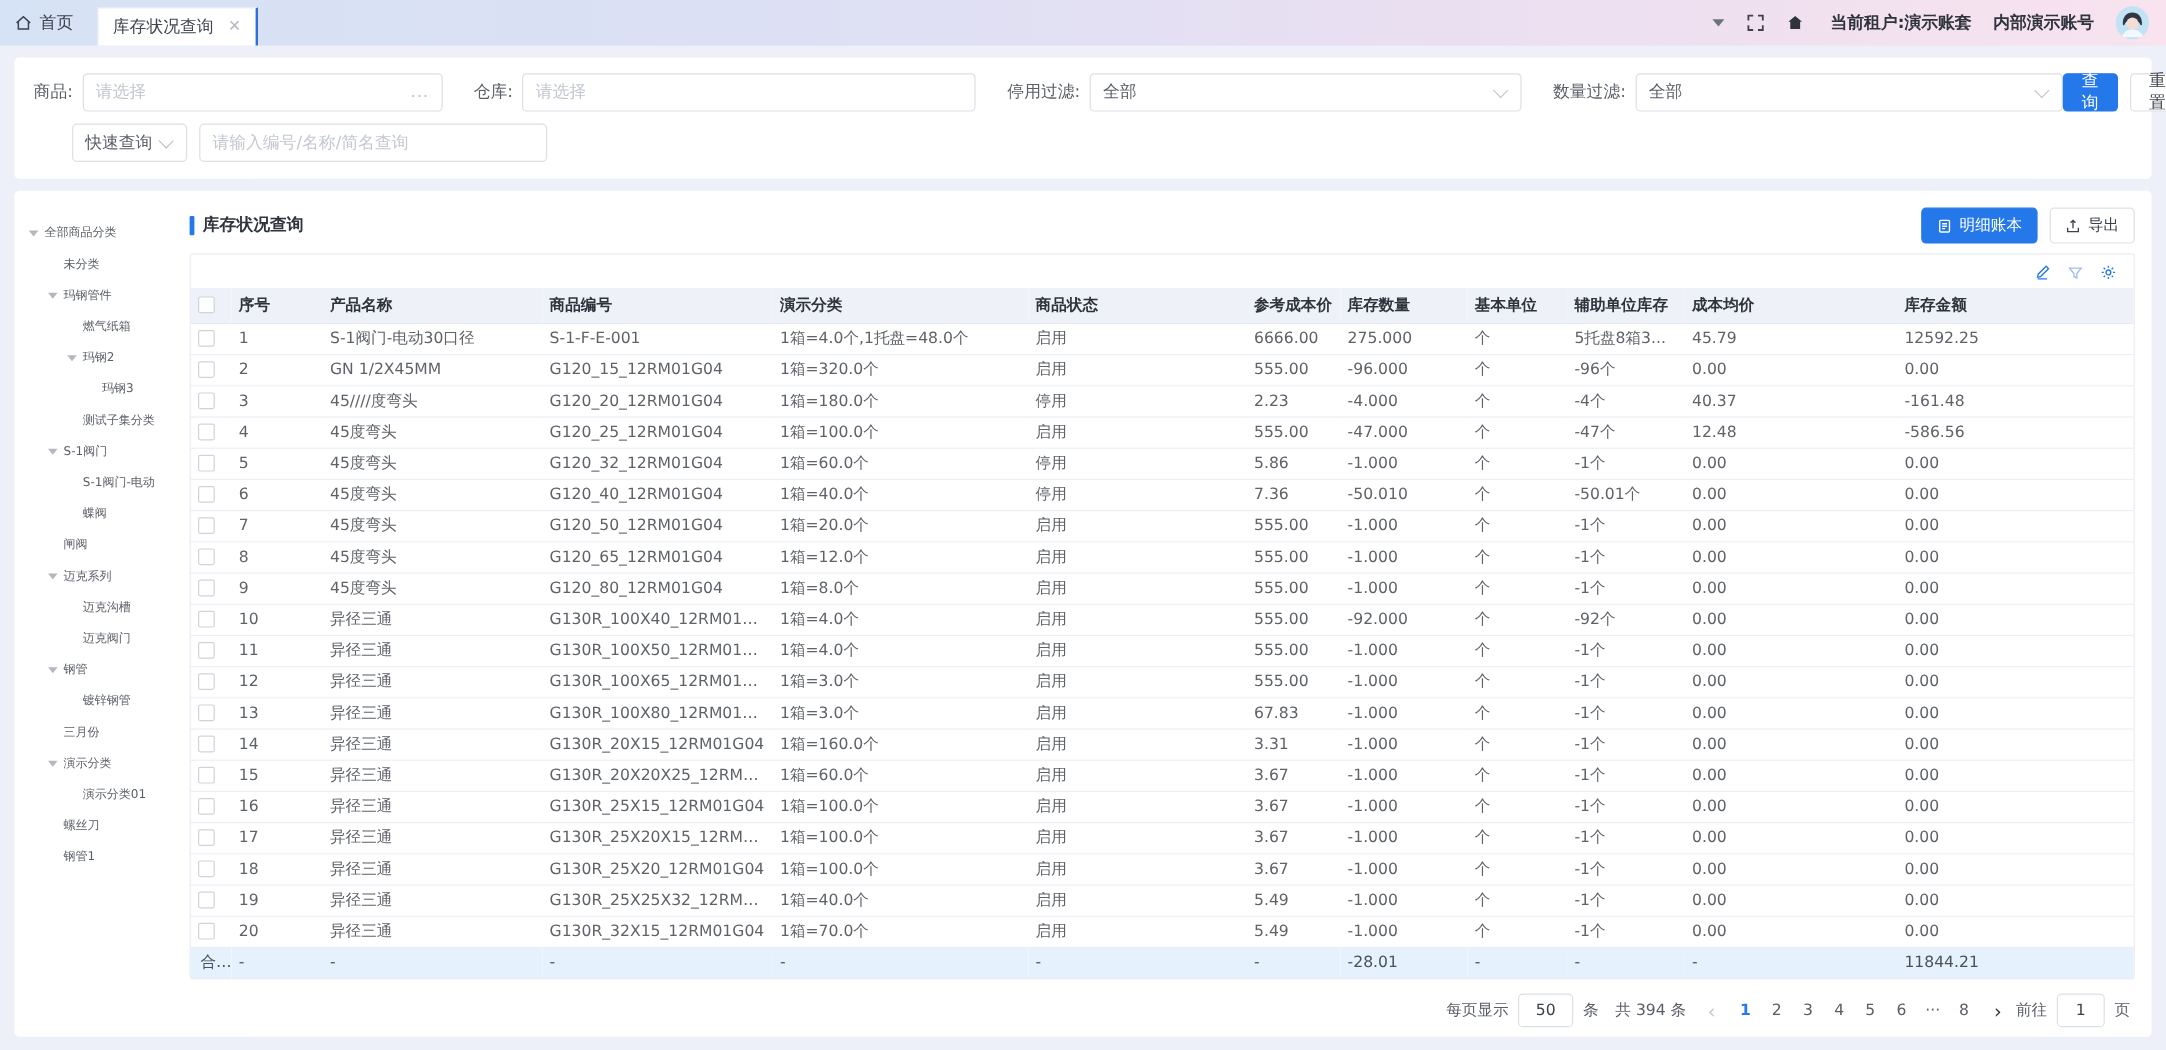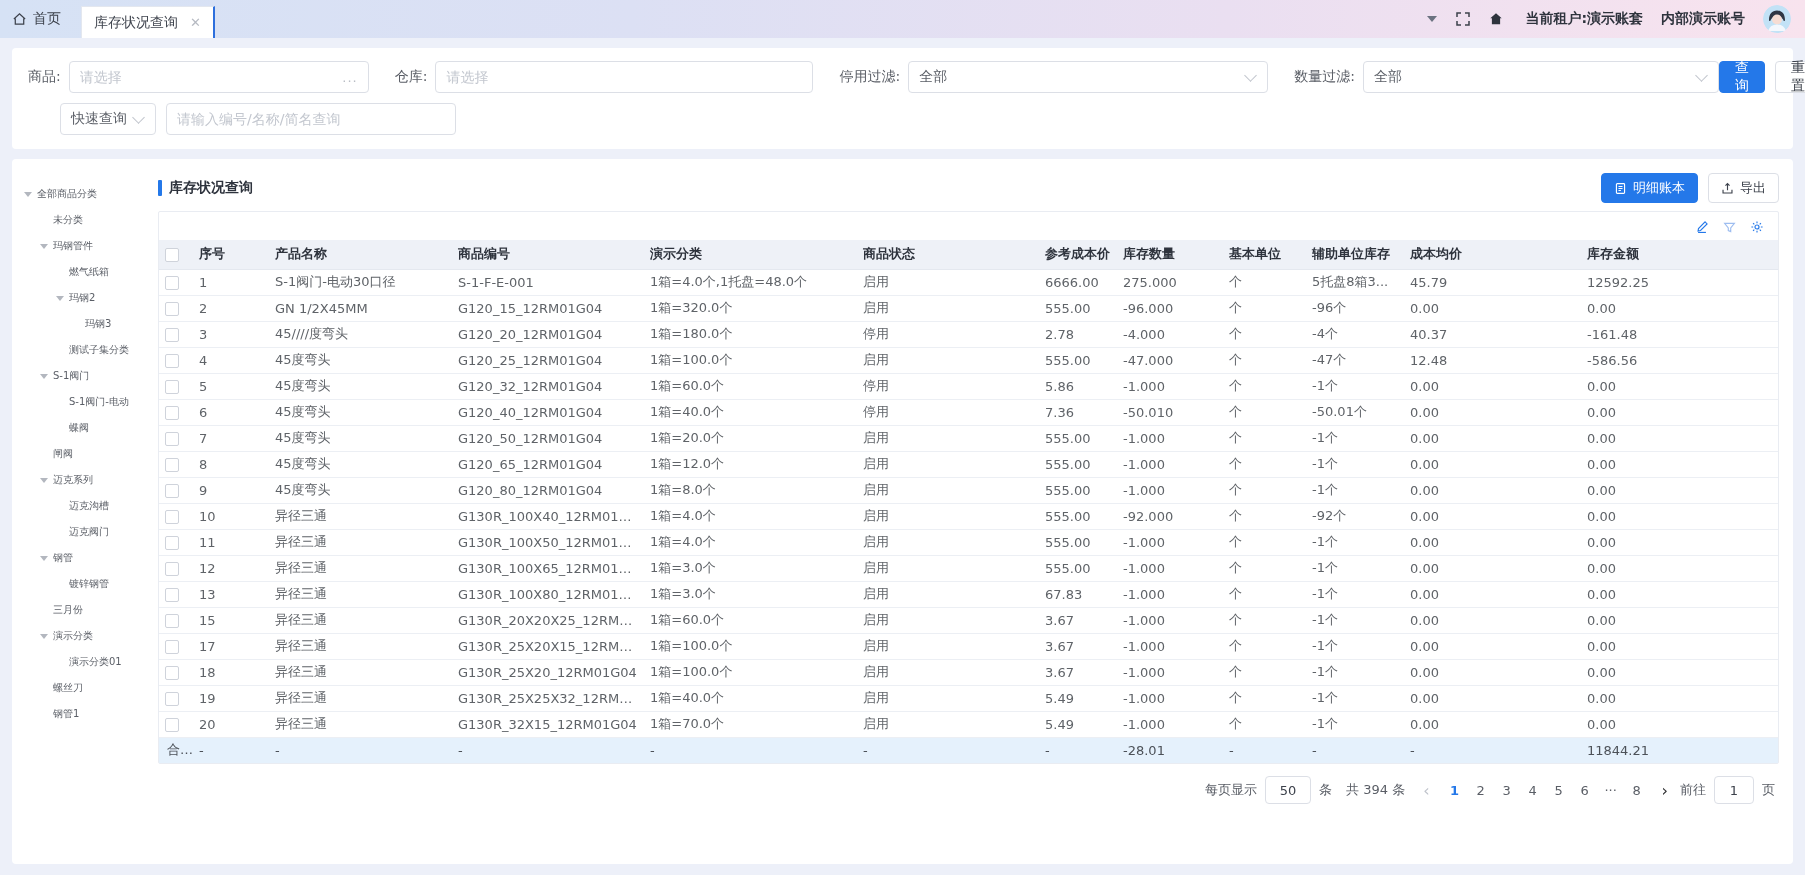--- a/index.html
+++ b/index.html
@@ -365,21 +365,21 @@
               <td>0.00</td>
               <td>0.00</td>
             </tr>
             <tr>
               <td><span class="cb"></span></td>
               <td>3</td>
               <td>45////度弯头</td>
               <td>G120_20_12RM01G04</td>
               <td>1箱=180.0个</td>
               <td>停用</td>
-              <td>2.78</td>
+              <td>2.23</td>
               <td>-4.000</td>
               <td>个</td>
               <td>-4个</td>
               <td>40.37</td>
               <td>-161.48</td>
             </tr>
             <tr>
               <td><span class="cb"></span></td>
               <td>4</td>
               <td>45度弯头</td>
@@ -514,24 +514,52 @@
               <td>启用</td>
               <td>67.83</td>
               <td>-1.000</td>
               <td>个</td>
               <td>-1个</td>
               <td>0.00</td>
               <td>0.00</td>
             </tr>
             <tr>
               <td><span class="cb"></span></td>
+              <td>14</td>
+              <td>异径三通</td>
+              <td>G130R_20X15_12RM01G04</td>
+              <td>1箱=160.0个</td>
+              <td>启用</td>
+              <td>3.31</td>
+              <td>-1.000</td>
+              <td>个</td>
+              <td>-1个</td>
+              <td>0.00</td>
+              <td>0.00</td>
+            </tr>
+            <tr>
+              <td><span class="cb"></span></td>
               <td>15</td>
               <td>异径三通</td>
               <td>G130R_20X20X25_12RM01G04</td>
               <td>1箱=60.0个</td>
+              <td>启用</td>
+              <td>3.67</td>
+              <td>-1.000</td>
+              <td>个</td>
+              <td>-1个</td>
+              <td>0.00</td>
+              <td>0.00</td>
+            </tr>
+            <tr>
+              <td><span class="cb"></span></td>
+              <td>16</td>
+              <td>异径三通</td>
+              <td>G130R_25X15_12RM01G04</td>
+              <td>1箱=100.0个</td>
               <td>启用</td>
               <td>3.67</td>
               <td>-1.000</td>
               <td>个</td>
               <td>-1个</td>
               <td>0.00</td>
               <td>0.00</td>
             </tr>
             <tr>
               <td><span class="cb"></span></td>

